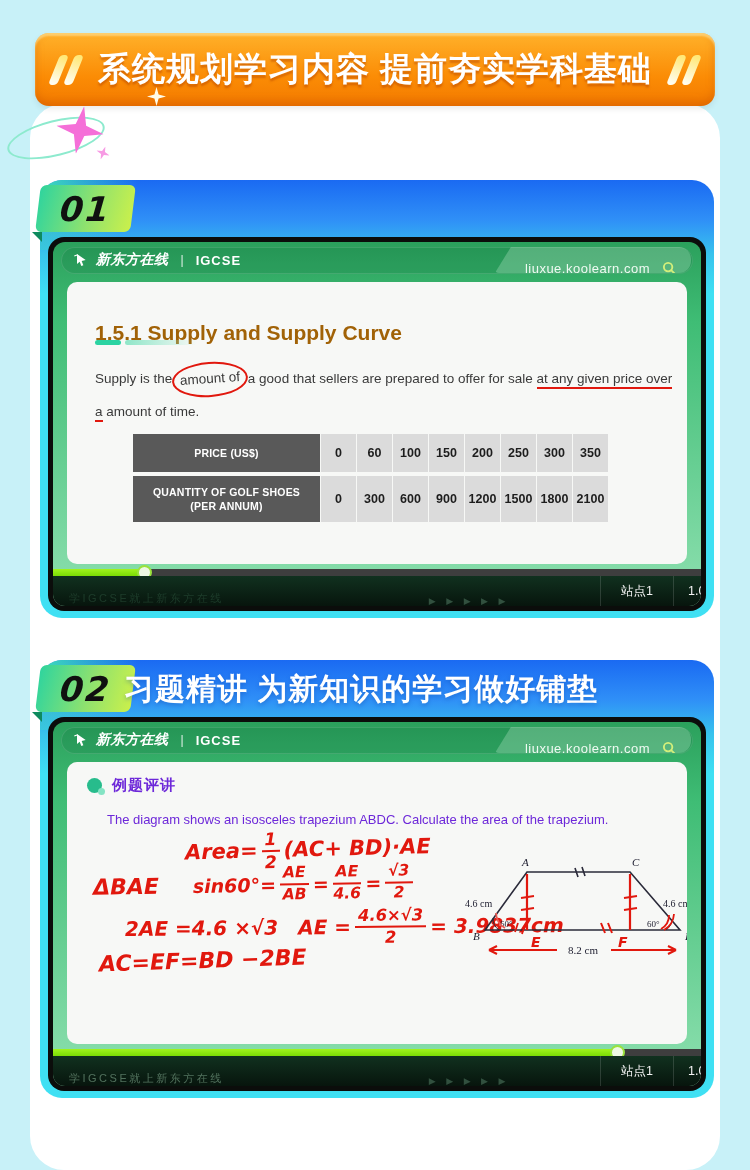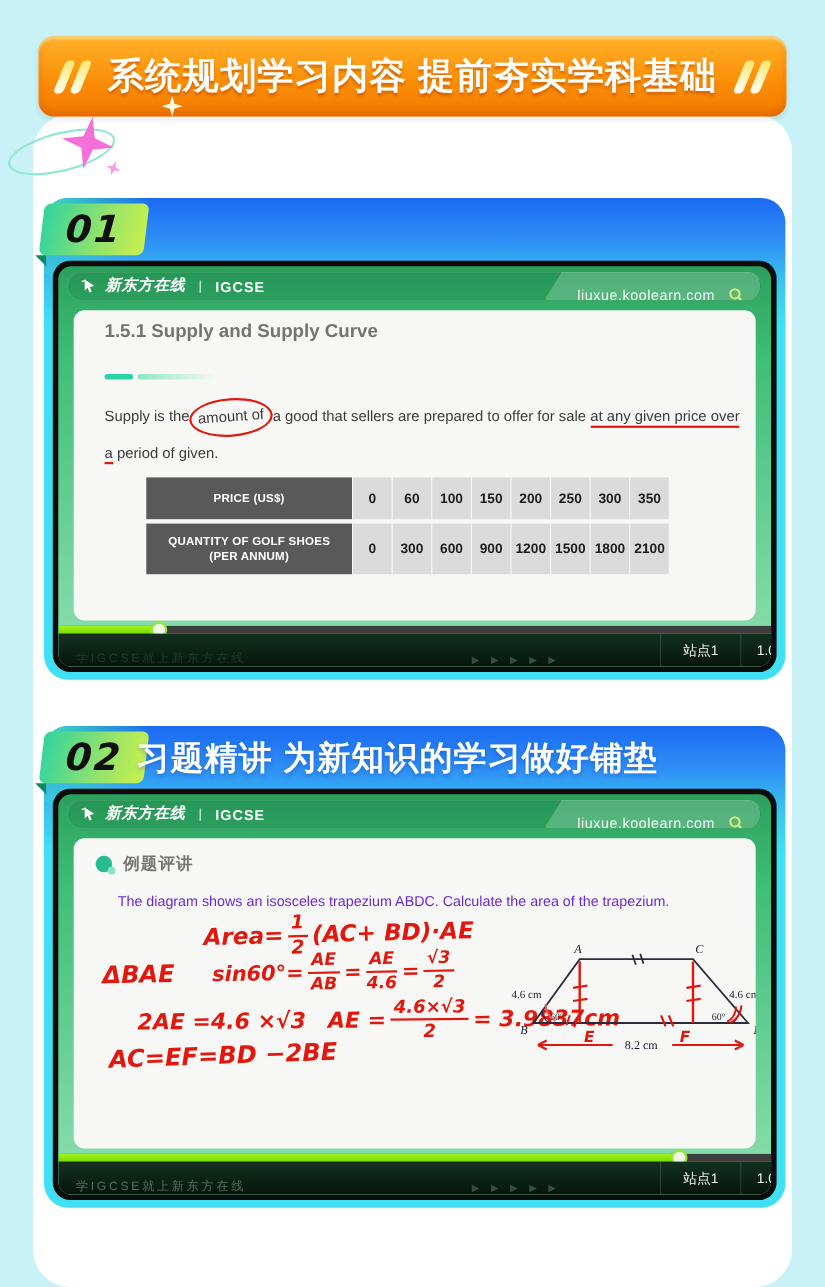--- a/index.html
+++ b/index.html
@@ -81,21 +81,21 @@
   .wm { font-size:11px; letter-spacing:2.5px; margin-left:16px; white-space:nowrap; }
   .wm-faint { color:rgba(58,104,78,.4); }
   .wm-lite  { color:rgba(128,168,142,.6); }
   .arrows { position:absolute; left:58%; font-size:9px; letter-spacing:4px; color:rgba(108,158,128,.42); }
   .station { margin-left:auto; height:100%; display:flex; align-items:center; padding:0 20px;
     border-left:1px solid rgba(255,255,255,.14); font-size:12.5px; color:#f2f2f2; white-space:nowrap; }
   .speed { height:100%; display:flex; align-items:center; border-left:1px solid rgba(255,255,255,.14);
     padding-left:14px; width:28px; overflow:hidden; font-size:12.5px; color:#f2f2f2; }
 
   
-  .v1-heading { position:absolute; left:28px; top:9px; font-size:17px; font-weight:bold; color:#737373; }
+  .v1-heading { position:absolute; left:28px; top:39px; font-size:21px; font-weight:bold; color:#a16207; }
   .v1-underline { position:absolute; left:28px; top:58px; display:flex; gap:4px; }
   .v1-underline .seg1 { width:26px; height:5px; border-radius:3px; background:#2bd3a2; }
   .v1-underline .seg2 { width:72px; height:5px; border-radius:3px;
     background:linear-gradient(90deg,#8fe6c8,rgba(143,230,200,0)); }
   .v1-para { position:absolute; left:28px; top:80px; width:586px; font-size:13.5px; color:#3a3a3a;
     line-height:29px; }
   .circled { display:inline-block; border:2.5px solid #e1180e; border-radius:50%;
     padding:0 6px 2px; margin:0 -4px; transform:rotate(-4deg); }
   .red-underline { border-bottom:2.5px solid #e1180e; padding-bottom:1px; }
   .v1-table { position:absolute; left:66px; top:152px; display:grid;
@@ -104,21 +104,21 @@
     display:flex; align-items:center; justify-content:center; text-align:center; line-height:1.35;
     padding:2px 6px; letter-spacing:.2px; }
   .td-cell { background:#dbdbdb; color:#1d1d1d; font-weight:bold; font-size:12.5px;
     display:flex; align-items:center; justify-content:center; }
   .r1 { height:38px; } .r2 { height:46px; }
 
   
   .topic { position:absolute; left:20px; top:14px; display:flex; align-items:center; gap:10px; }
   .dot-big { width:15px; height:15px; border-radius:50%; background:#27bc8c; position:relative; }
   .dot-small { position:absolute; right:-3px; bottom:-2px; width:7px; height:7px; border-radius:50%; background:#84e4c4; }
-  .topic-label { font-size:15px; font-weight:bold; color:#737373; letter-spacing:1px; }
+  .topic-label { font-size:15px; font-weight:bold; color:#6d28d9; letter-spacing:1px; }
   .problem { position:absolute; left:40px; top:50px; font-size:13px; color:#6d28d9; width:580px; }
   .hw { position:absolute; color:#e1180e; font-style:italic; font-weight:600;
     font-family:"DejaVu Sans","Liberation Sans",sans-serif; white-space:nowrap; }
   .frac { display:inline-flex; flex-direction:column; align-items:center; vertical-align:middle;
     line-height:1; margin:0 4px; font-size:.82em; }
   .frac .fn { padding:0 3px 2px; border-bottom:2.2px solid currentColor; }
   .frac .fd { padding-top:2px; }
   .hw1 { left:118px; top:68px; font-size:21px; transform:rotate(-1.5deg); }
   .hw2 { left:26px; top:104px; font-size:19px; transform:rotate(-1deg); display:flex; align-items:center; }
   .hw2 .tri { font-size:22px; margin-right:34px; }
@@ -174,21 +174,21 @@
           </svg>
         </div>
       </div>
 
       <div class="content-card">
         <div class="v1-heading">1.5.1 Supply and Supply Curve</div>
         <div class="v1-underline">
           <span class="seg1"></span>
             <span class="seg2"></span>
         </div>
-        <div class="v1-para"><span>Supply is the </span><span class="circled">amount of</span><span> a good that sellers are prepared to offer for sale </span><span class="red-underline">at any given price over a</span><span> period of given.</span></div>
+        <div class="v1-para"><span>Supply is the </span><span class="circled">amount of</span><span> a good that sellers are prepared to offer for sale </span><span class="red-underline">at any given price over a</span><span> amount of time.</span></div>
 
         <div class="v1-table">
           <div class="th-cell r1">PRICE (US$)</div>
           <div class="td-cell r1">0</div>
           <div class="td-cell r1">60</div>
           <div class="td-cell r1">100</div>
           <div class="td-cell r1">150</div>
           <div class="td-cell r1">200</div>
           <div class="td-cell r1">250</div>
           <div class="td-cell r1">300</div>

